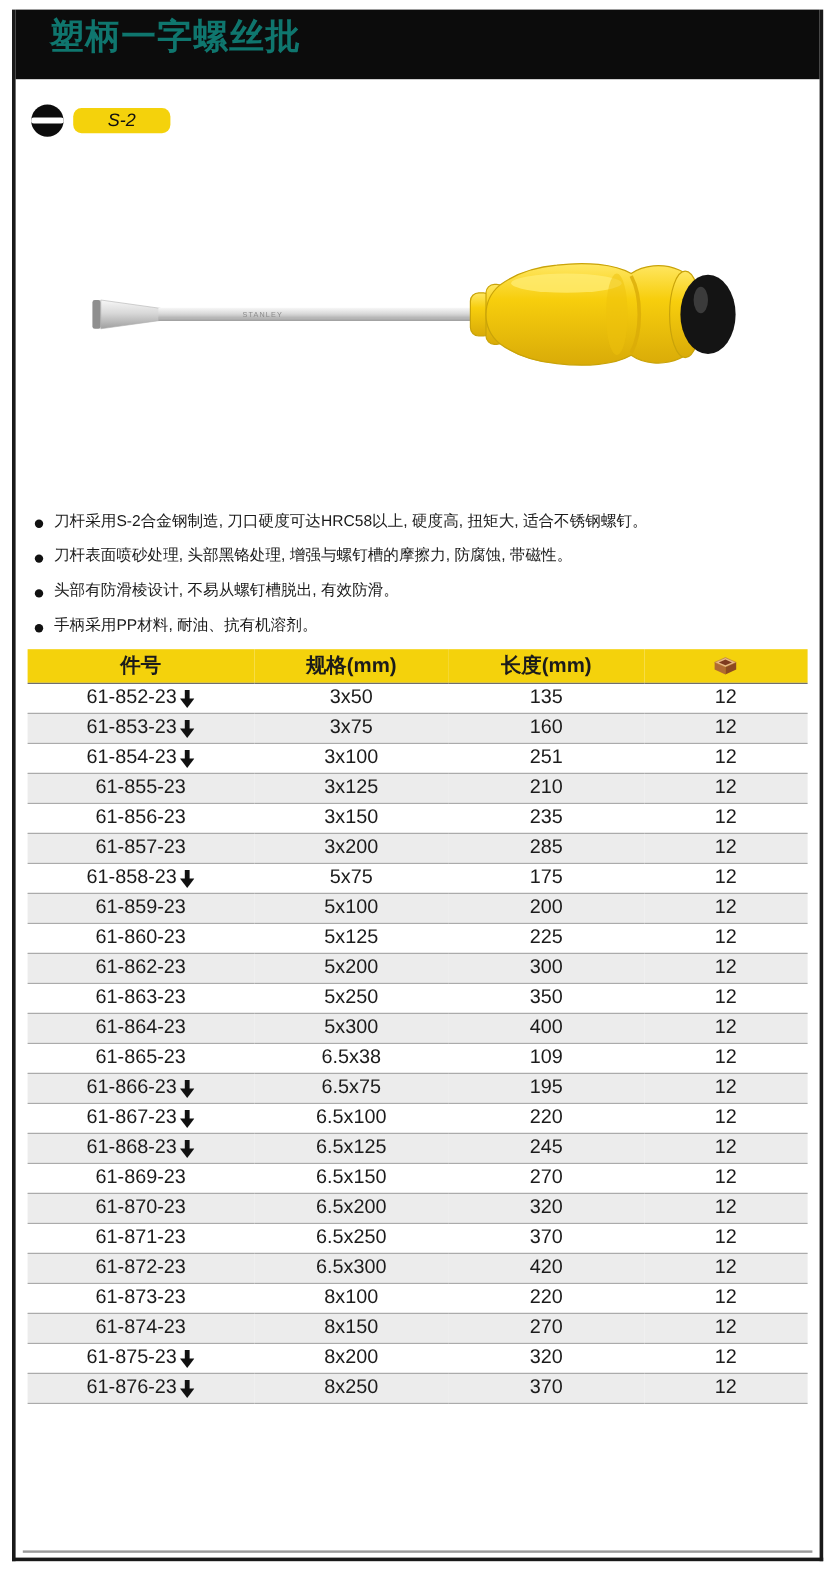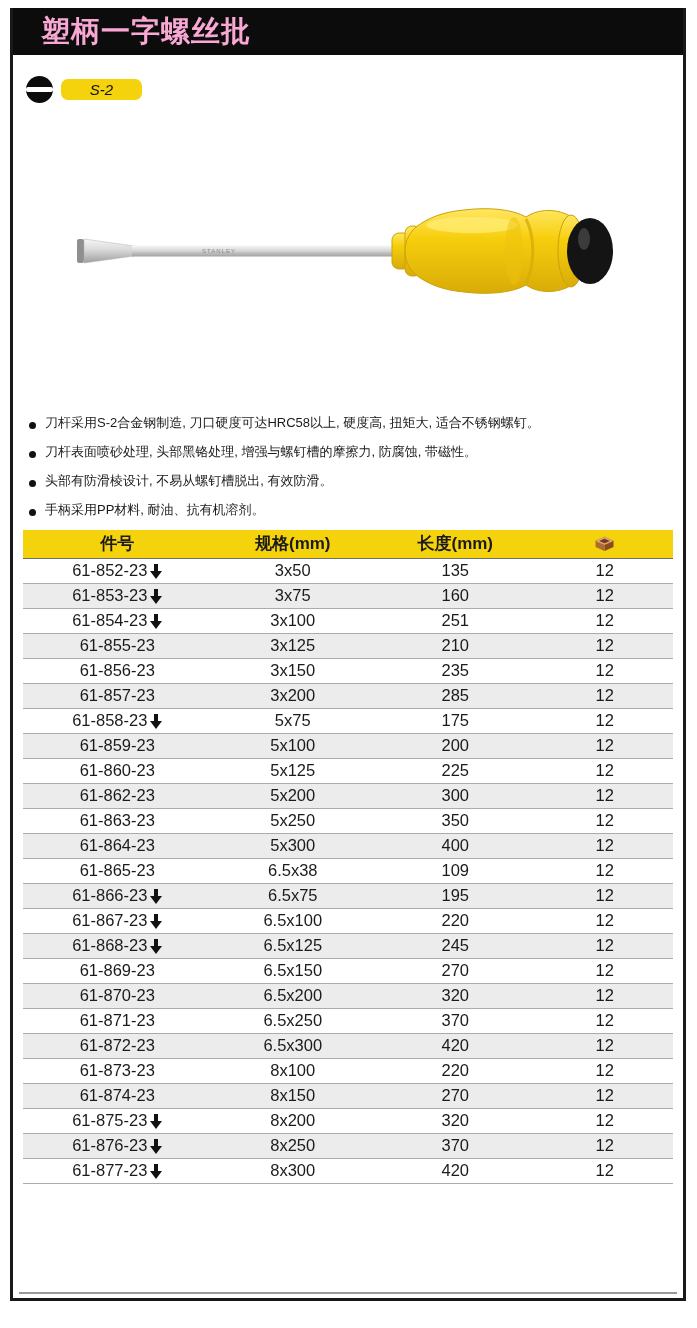--- a/index.html
+++ b/index.html
@@ -6,21 +6,21 @@
   body{
     width:697px;height:1328px;position:relative;background:#ffffff;
     font-family:"Liberation Sans","DejaVu Sans",sans-serif;color:#1a1a1a;
   }
   .frame{
     position:absolute;left:10px;top:8px;width:676px;height:1293px;
     box-sizing:border-box;border:3px solid #191919;border-top:none;background:#fff;
   }
   
   .header-bar{
-    height:47px;background:#0c0c0c;color:#f9a8d4;
+    height:58px;background:#0c0c0c;color:#0f766e;
     font-size:29px;font-weight:bold;line-height:47px;
     padding-left:28px;letter-spacing:1px;
   }
   
   .meta-row{display:flex;align-items:center;gap:8px;margin:20px 0 0 13px;height:28px;}
   .slot-icon{width:27px;height:27px;border-radius:50%;background:#0c0c0c;position:relative;flex:0 0 auto;}
   .slot-icon::after{content:"";position:absolute;left:0;right:0;top:11px;height:5px;background:#fff;border-radius:2px;}
   .badge{
     background:#f4d20c;border-radius:7px;padding:2px 0;width:81px;text-align:center;
     font-style:italic;font-weight:normal;font-size:15px;color:#111;
@@ -476,33 +476,17 @@
                   <polygon points="0,7 12,7 6,15" fill="#111"></polygon>
                 </svg>
         </span>
       </span>
     </td>
     <td>8x250</td>
     <td>370</td>
     <td>12</td>
   </tr>
 
-  <tr>
-    <td>
-      <span class="part-wrap">
-        <span>61-877-23</span>
-        <span class="dl-arrow">
-          <svg viewBox="0 0 12 16">
-                  <rect x="4" y="0" width="4" height="8" fill="#111"></rect>
-                  <polygon points="0,7 12,7 6,15" fill="#111"></polygon>
-                </svg>
-        </span>
-      </span>
-    </td>
-    <td>8x300</td>
-    <td>420</td>
-    <td>12</td>
-  </tr>
 </tbody>
   </table>
 
   <div class="bottom-rule"></div>
 </div>
 
 </body></html>

